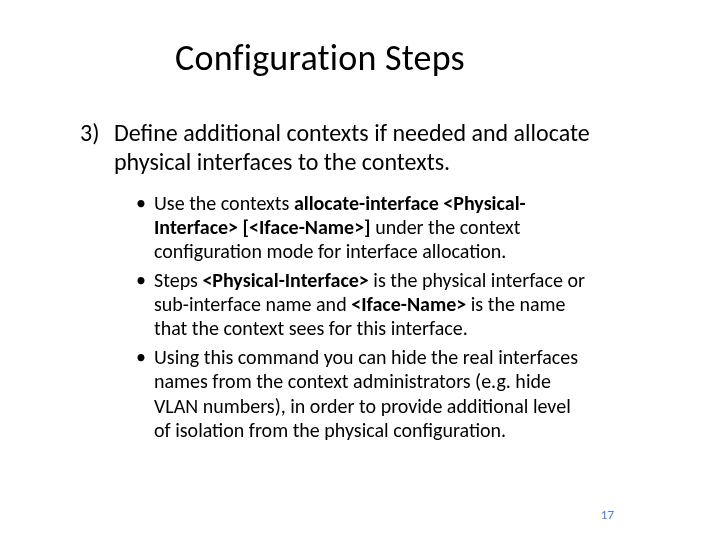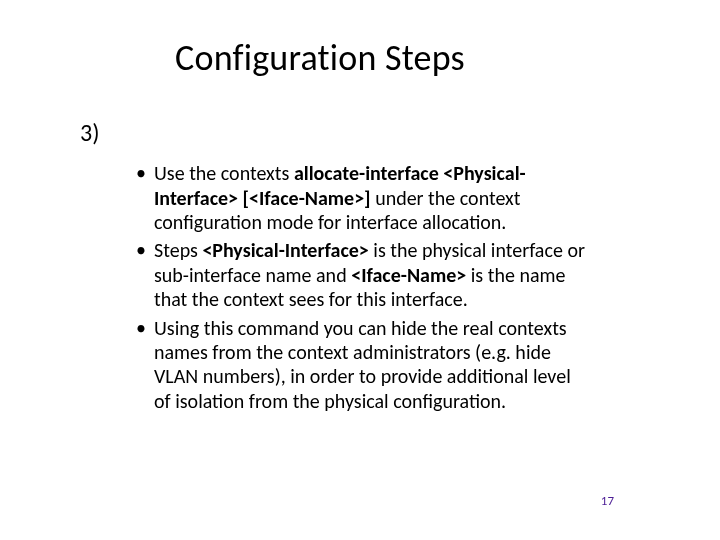--- a/index.html
+++ b/index.html
@@ -7,31 +7,32 @@
   .slide { width: 640px; height: 540px; position: relative; padding: 30px 50px 40px 50px; }
   .title { font-size: 36px; font-weight: 400; text-align: center; margin-top: 6px; margin-bottom: 38px; letter-spacing: 0.2px; }
   .ol-item { display: flex; font-size: 24px; line-height: 1.22; margin-bottom: 14px; padding-left: 30px; }
   .ol-num { width: 34px; flex-shrink: 0; }
   .ol-text { flex: 1; }
   .ul { padding-left: 86px; }
   .ul-item { display: flex; font-size: 20px; line-height: 1.22; margin-bottom: 4px; }
   .ul-bullet { width: 18px; flex-shrink: 0; }
   .ul-text { flex: 1; }
   .b { font-weight: 700; }
-  .pagenum { position: absolute; right: 26px; bottom: 32px; font-size: 13px; color: #4c1d95; }
+  .pagenum { position: absolute; right: 26px; bottom: 18px; font-size: 13px; color: #3b82f6; }
 </style>
 </head>
 <body>
 
 <div class="slide">
 
   <h1 class="title">Configuration Steps</h1>
 
   <div class="ol-item">
     <div class="ol-num">3)</div>
+    <div class="ol-text">Define additional contexts if needed and allocate physical interfaces to the contexts.</div>
   </div>
 
   <div class="ul">
 
     <div class="ul-item">
       <div class="ul-bullet">•</div>
       <div class="ul-text">
         <span>Use the contexts </span><span class="b">allocate-interface &lt;Physical-Interface&gt; [&lt;Iface-Name&gt;]</span><span> under the context configuration mode for interface allocation.</span>
       </div>
     </div>
@@ -39,21 +40,21 @@
     <div class="ul-item">
       <div class="ul-bullet">•</div>
       <div class="ul-text">
         <span>Steps </span><span class="b">&lt;Physical-Interface&gt;</span><span> is the physical interface or sub-interface name and </span><span class="b">&lt;Iface-Name&gt;</span><span> is the name that the context sees for this interface.</span>
       </div>
     </div>
 
     <div class="ul-item">
       <div class="ul-bullet">•</div>
       <div class="ul-text">
-        <span>Using this command you can hide the real contexts names from the context administrators (e.g. hide VLAN numbers), in order to provide additional level of isolation from the physical configuration.</span>
+        <span>Using this command you can hide the real interfaces names from the context administrators (e.g. hide VLAN numbers), in order to provide additional level of isolation from the physical configuration.</span>
       </div>
     </div>
 
   </div>
 
   <div class="pagenum">17</div>
 
 </div>
 
 </body></html>

